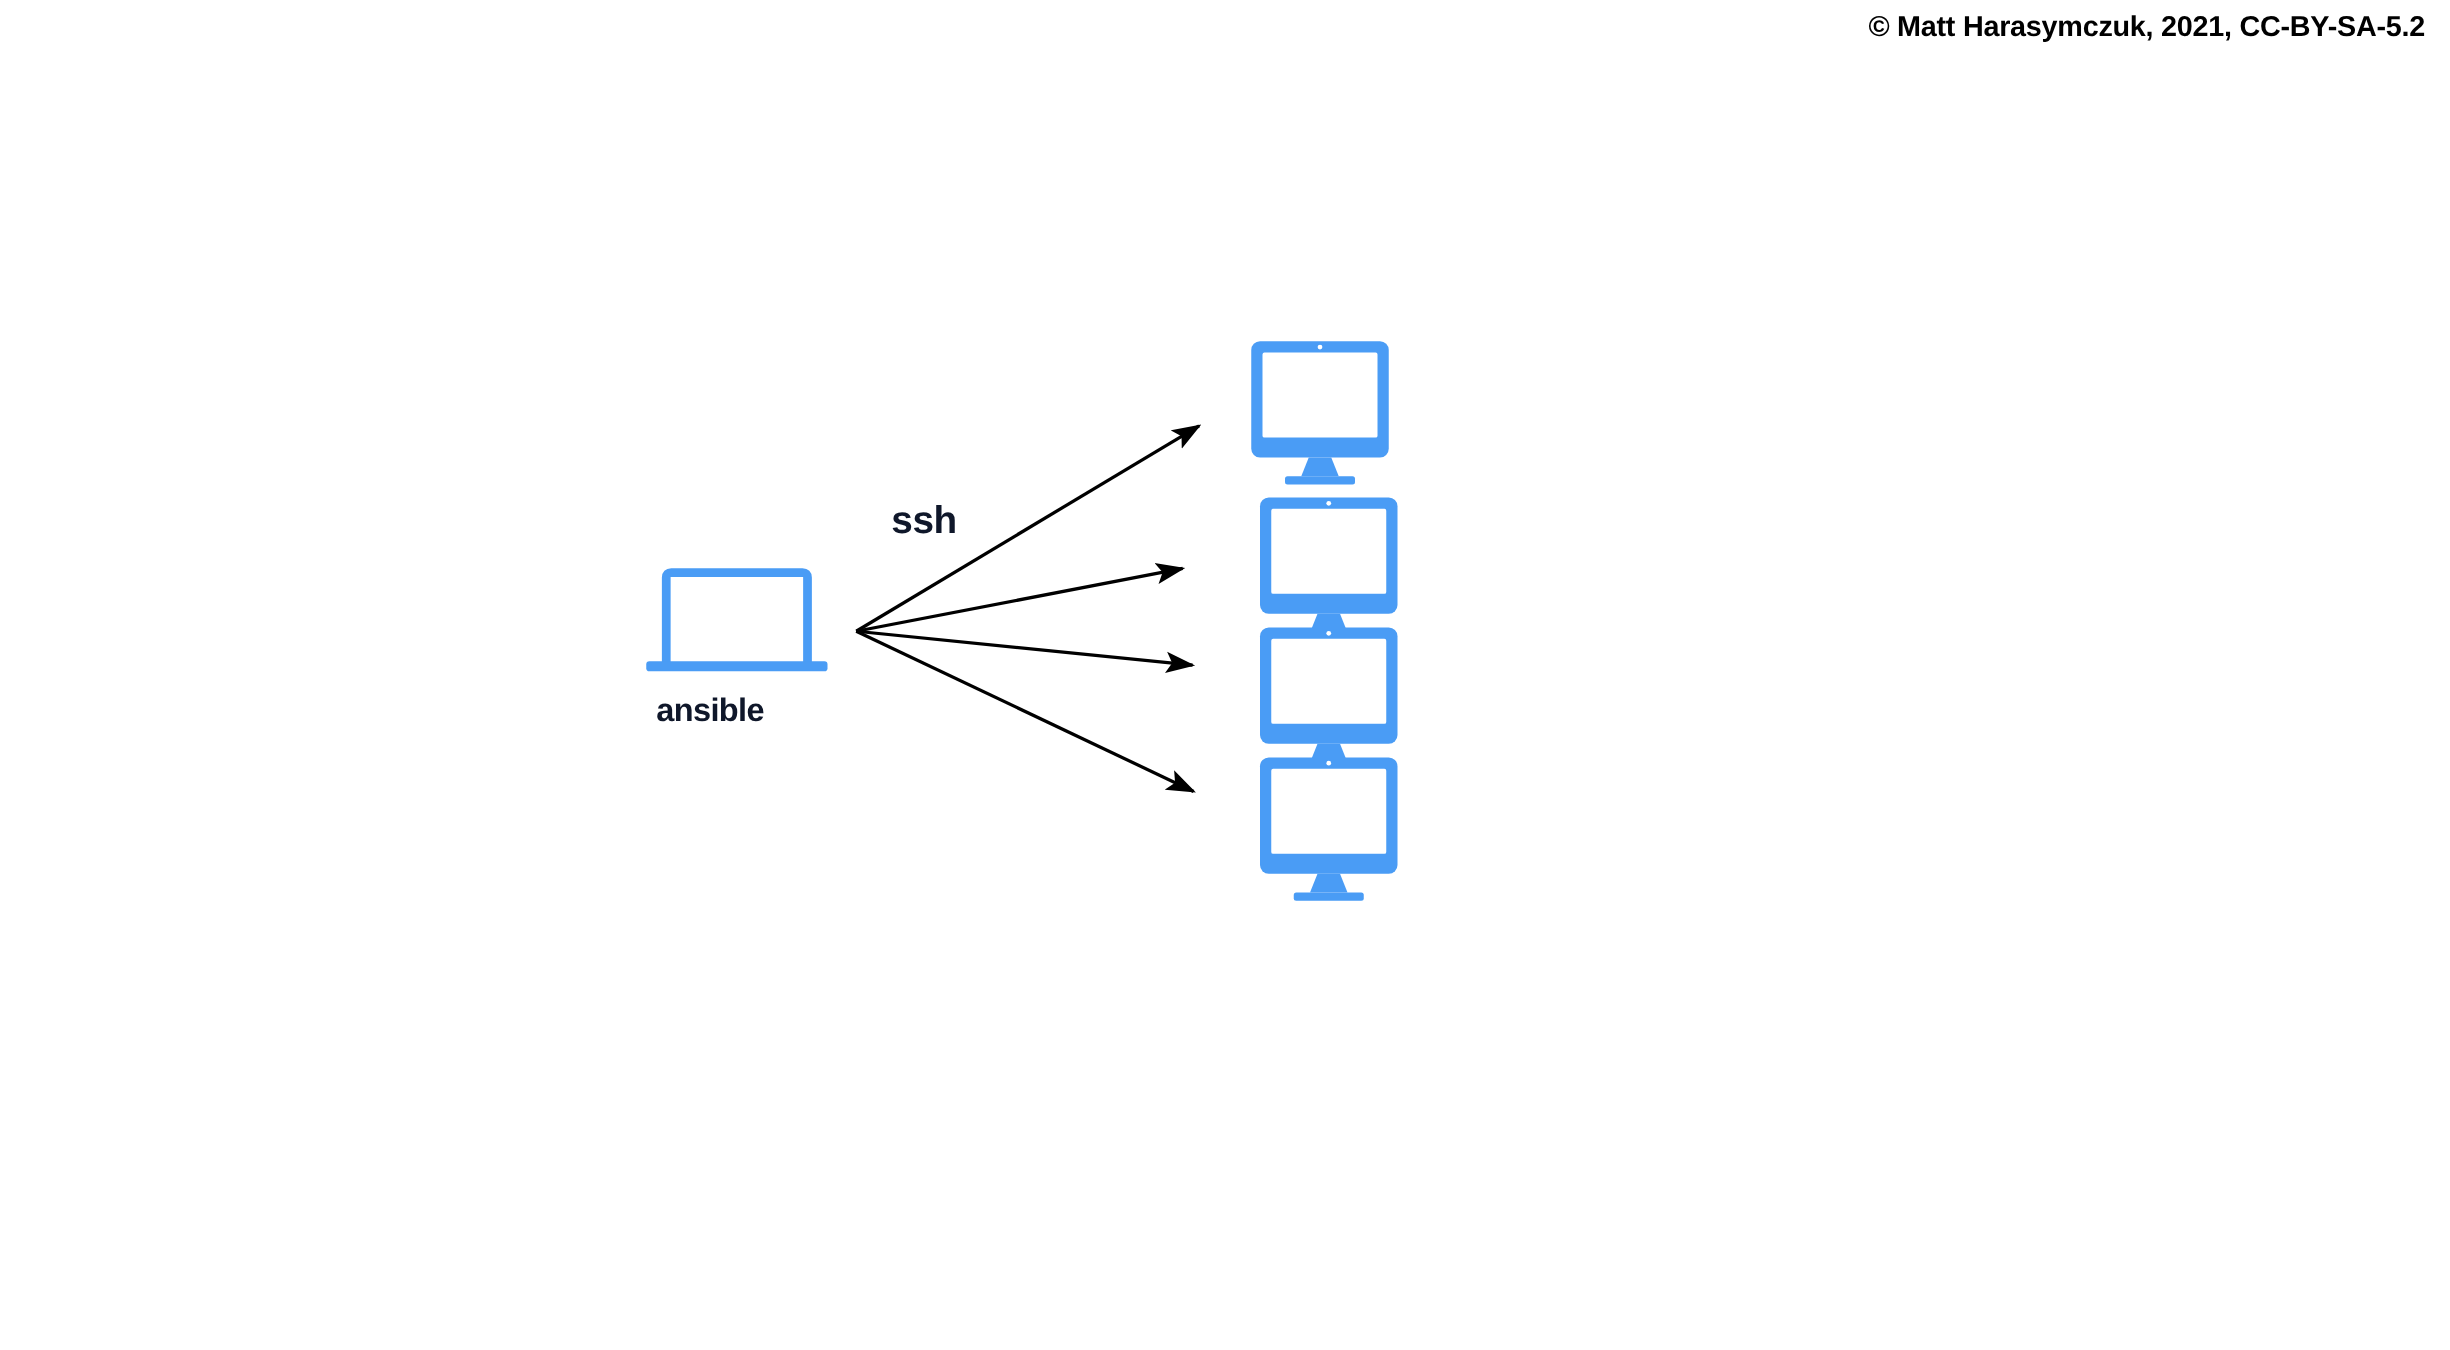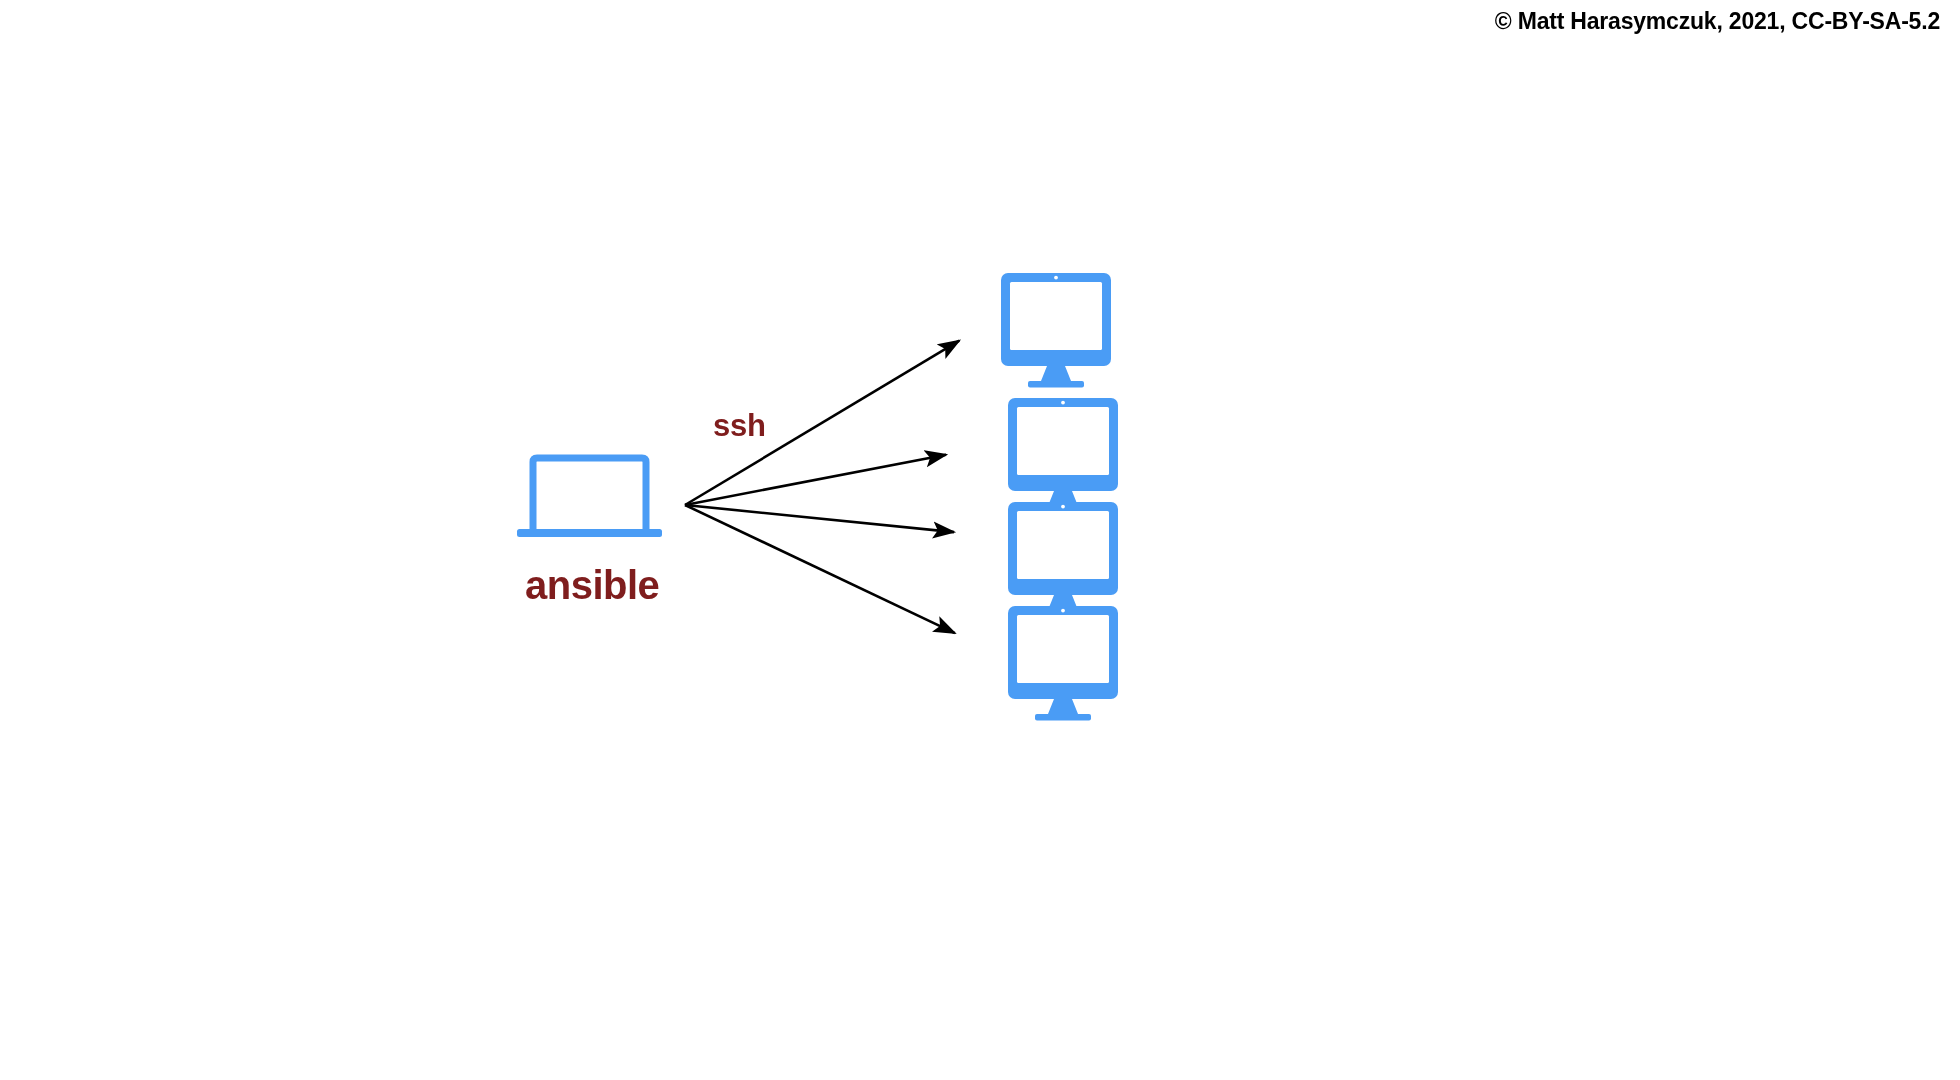--- a/index.html
+++ b/index.html
@@ -34,29 +34,28 @@
     font-size: 23px;
     letter-spacing: -0.2px;
     color: #000000;
     white-space: nowrap;
   }
 
   .node-label {
     position: absolute;
     font-family: "Liberation Sans", "DejaVu Sans", sans-serif;
     font-weight: bold;
-    color: #7f1d1d;
+    color: #0f172a;
     white-space: nowrap;
-    margin-top: 10px;
   }
 
   #label-ansible {
     left: 0;
     top: 553;
-    font-size: 40px;
+    font-size: 26px;
     letter-spacing: -0.5px;
   }
 
   #label-ssh {
     font-size: 31px;
     letter-spacing: -0.3px;
   }
 
   .svg-layer {
     position: absolute;

